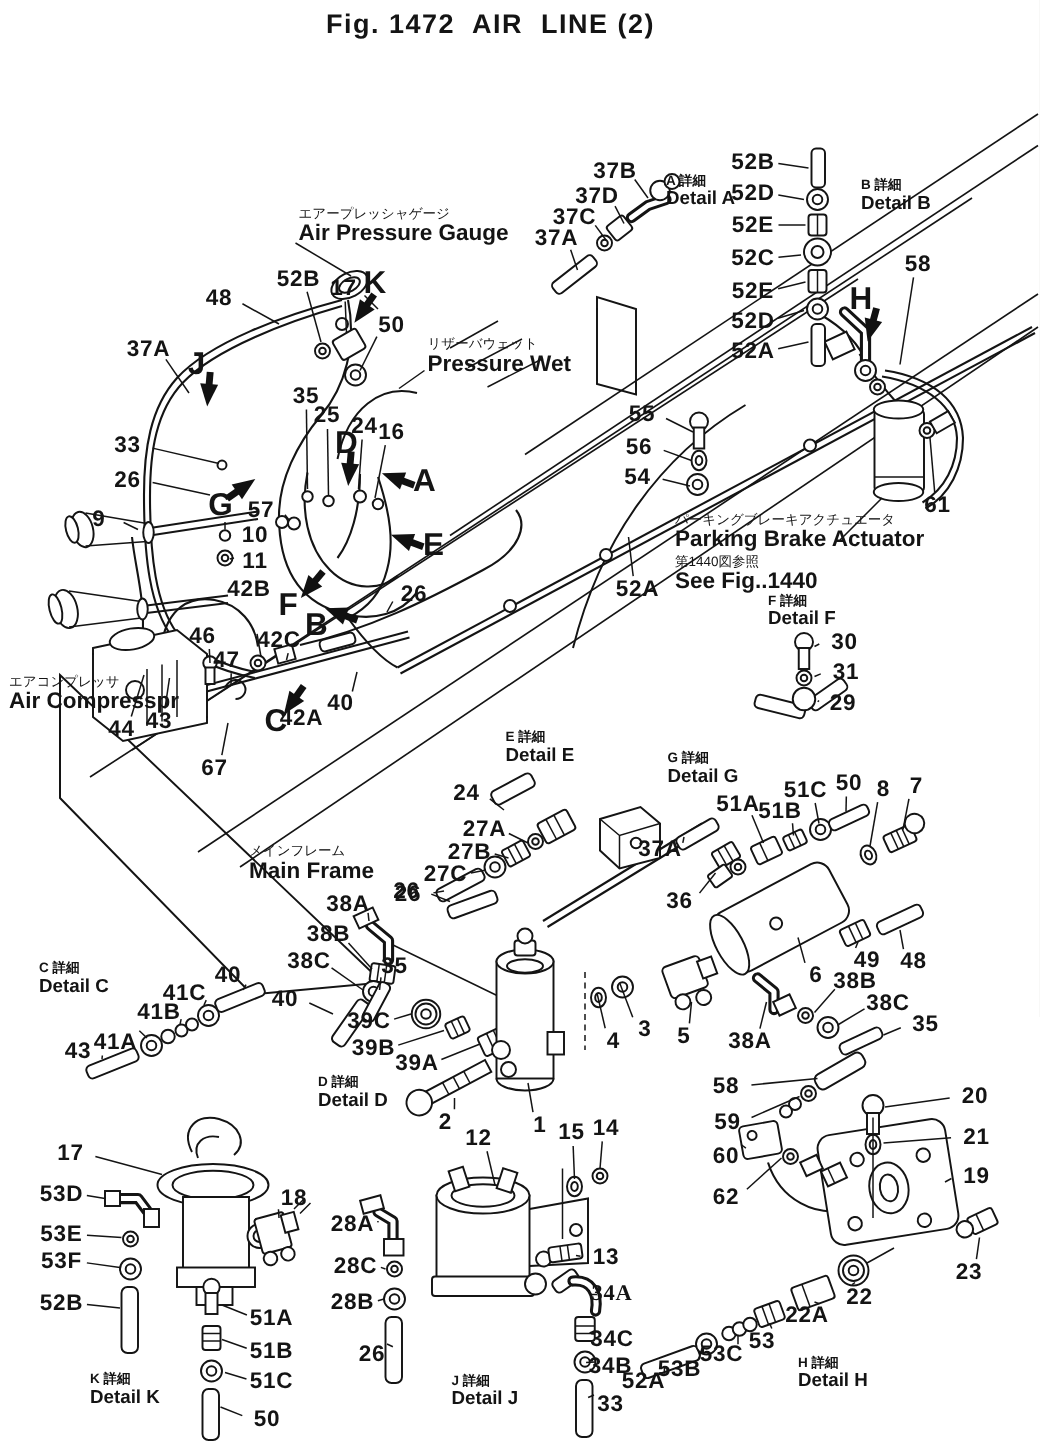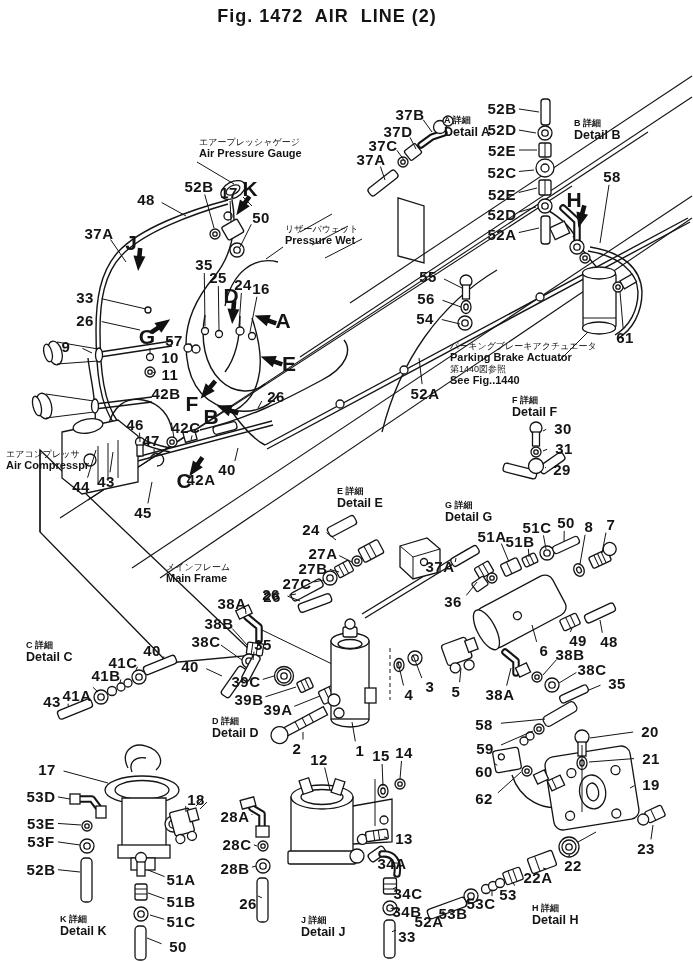--- a/index.html
+++ b/index.html
@@ -18,21 +18,21 @@
   .mk{fill:#111}
   #title{position:absolute;left:327px;top:6px;transform:translateX(-50%);
          font-size:18px;font-weight:bold;letter-spacing:1px;white-space:pre;}
   .plabel{position:absolute;transform:translate(-50%,-50%);font-size:15px;font-weight:bold;
           letter-spacing:.5px;white-space:nowrap;}
   .dtitle{position:absolute;font-weight:bold;line-height:1.1;white-space:nowrap;}
   .dtitle .jp{font-size:9px;display:block;}
   .dtitle .en{font-size:12.5px;display:block;}
   .anno{position:absolute;line-height:1.15;white-space:nowrap;}
   .anno .jp{font-size:9px;display:block;}
-  .anno .en{font-size:11px;font-weight:bold;display:block;}
+  .anno .en{font-size:15px;font-weight:bold;display:block;}
   .mletter{position:absolute;transform:translate(-50%,-50%);font-size:21px;font-weight:bold;}
 </style>
 </head>
 <body>
 
 <div id="stage">
 
 <svg id="art" width="693" height="962" viewBox="0 0 693 962">
   <defs>
     <g id="nut">
@@ -716,21 +716,21 @@
       <div class="plabel" style="left: 261px; top: 288px;">16</div>
       <div class="plabel" style="left: 276px; top: 396px;">26</div>
       <div class="plabel" style="left: 166px; top: 393px;">42B</div>
       <div class="plabel" style="left: 186px; top: 427px;">42C</div>
       <div class="plabel" style="left: 135px; top: 424px;">46</div>
       <div class="plabel" style="left: 151px; top: 440px;">47</div>
       <div class="plabel" style="left: 81px; top: 486px;">44</div>
       <div class="plabel" style="left: 106px; top: 481px;">43</div>
       <div class="plabel" style="left: 201px; top: 479px;">42A</div>
       <div class="plabel" style="left: 227px; top: 469px;">40</div>
-      <div class="plabel" style="left: 143px; top: 512px;">45</div>
+      <div class="plabel" style="left: 143px; top: 512px;">67</div>
       <div class="plabel" style="left: 428px; top: 276px;">55</div>
       <div class="plabel" style="left: 426px; top: 298px;">56</div>
       <div class="plabel" style="left: 425px; top: 318px;">54</div>
       <div class="plabel" style="left: 425px; top: 393px;">52A</div>
       <div class="plabel" style="left: 625px; top: 337px;">61</div>
       <div class="plabel" style="left: 563px; top: 428px;">30</div>
       <div class="plabel" style="left: 564px; top: 448px;">31</div>
       <div class="plabel" style="left: 562px; top: 469px;">29</div>
       <div class="plabel" style="left: 311px; top: 529px;">24</div>
       <div class="plabel" style="left: 323px; top: 553px;">27A</div>
@@ -782,21 +782,21 @@
       <div class="plabel" style="left: 196px; top: 799px;">18</div>
       <div class="plabel" style="left: 181px; top: 879px;">51A</div>
       <div class="plabel" style="left: 181px; top: 901px;">51B</div>
       <div class="plabel" style="left: 181px; top: 921px;">51C</div>
       <div class="plabel" style="left: 178px; top: 946px;">50</div>
       <div class="plabel" style="left: 235px; top: 816px;">28A</div>
       <div class="plabel" style="left: 237px; top: 844px;">28C</div>
       <div class="plabel" style="left: 235px; top: 868px;">28B</div>
       <div class="plabel" style="left: 248px; top: 903px;">26</div>
       <div class="plabel" style="left: 404px; top: 838px;">13</div>
-      <div class="plabel" style="left: 392px; top: 863px;">34A</div>
+      <div class="plabel" style="left: 408px; top: 863px; font-family: Liberation Serif, serif;">34A</div>
       <div class="plabel" style="left: 408px; top: 893px;">34C</div>
       <div class="plabel" style="left: 407px; top: 911px;">34B</div>
       <div class="plabel" style="left: 407px; top: 936px;">33</div>
       <div class="plabel" style="left: 484px; top: 724px;">58</div>
       <div class="plabel" style="left: 485px; top: 748px;">59</div>
       <div class="plabel" style="left: 484px; top: 771px;">60</div>
       <div class="plabel" style="left: 484px; top: 798px;">62</div>
       <div class="plabel" style="left: 650px; top: 731px;">20</div>
       <div class="plabel" style="left: 651px; top: 758px;">21</div>
       <div class="plabel" style="left: 651px; top: 784px;">19</div>

